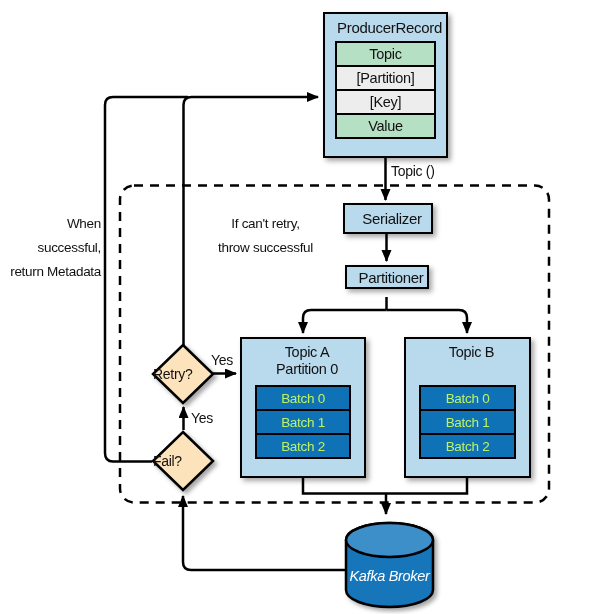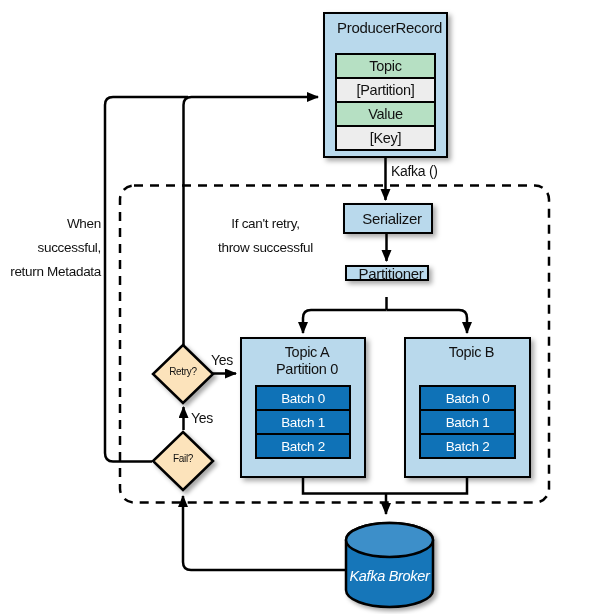--- a/index.html
+++ b/index.html
@@ -13,32 +13,32 @@
     position:absolute;z-index:2;background:var(--light-blue,#b9d9ec);
     border:2.5px solid #000;box-shadow:3px 3px 5px rgba(0,0,0,.35);padding-left:8px;
   }
   .box-label{display:flex;align-items:center;justify-content:center;height:100%;
     font-size:15px;}
   .pr-title{height:27px;display:flex;align-items:center;justify-content:center;
     font-size:15px;}
   .pr-rows{position:absolute;left:10px;right:10px;top:27px;}
   .pr-row{height:26px;margin-top:-2px;border:2px solid #000;display:flex;
     align-items:center;justify-content:center;font-size:14.5px;}
-  .pr-row:first-child{margin-top:12px;}
+  .pr-row:first-child{margin-top:0;}
   .pr-row.green{background:var(--green,#b6e0c3);}
   .pr-row.gray{background:var(--gray,#ededed);}
   .topic-title{padding-top:5px;text-align:center;font-size:14.5px;line-height:17px;}
   .batches{position:absolute;left:13px;right:13px;top:46px;}
   .batch{height:26px;margin-top:-2px;border:2px solid #000;
-    background:var(--dark-blue,#0f72b7);color:#ffffff;display:flex;align-items:center;
+    background:var(--dark-blue,#0f72b7);color:#bef264;display:flex;align-items:center;
     justify-content:center;font-size:13.5px;}
   .batch:first-child{margin-top:0;}
   .note{position:absolute;z-index:4;font-size:13.5px;line-height:24px;}
   .flow-label{position:absolute;z-index:4;font-size:14px;}
-  .diamond-label{position:absolute;z-index:4;font-size:10px;text-align:center;}
+  .diamond-label{position:absolute;z-index:4;font-size:14px;}
   .broker-label{position:absolute;z-index:4;color:#fff;font-size:14.5px;text-align:center;font-style:italic;}
 </style>
 </head>
 <body>
 
 <div id="stage">
 
   <svg class="layer" width="612" height="614" viewBox="0 0 612 614">
     <defs>
       <marker id="arrow" markerUnits="userSpaceOnUse" markerWidth="13" markerHeight="11" refX="11" refY="5" orient="auto">
@@ -79,29 +79,29 @@
       <path d="M346,540 v50 a43.5,17 0 0 0 87,0 v-50 a43.5,17 0 0 0 -87,0 Z" style="fill:var(--cylinder-body,#1576b9)" stroke="#000" stroke-width="2.5"></path>
       <ellipse cx="389.5" cy="540" rx="43.5" ry="17" style="fill:var(--cylinder-top,#3e8fc9)" stroke="#000" stroke-width="2.5"></ellipse>
     </g>
   </svg>
 
   <div class="box" style="left:323px;top:12px;width:125px;height:146px;">
     <div class="pr-title">ProducerRecord</div>
     <div class="pr-rows">
       <div class="pr-row green">Topic</div>
       <div class="pr-row gray">[Partition]</div>
+      <div class="pr-row gray">[Key]</div>
       <div class="pr-row green">Value</div>
-      <div class="pr-row gray">[Key]</div>
     </div>
   </div>
 
   <div class="box" style="left:343px;top:203px;width:90px;height:31px;">
     <div class="box-label">Serializer</div>
   </div>
-  <div class="box" style="left:345px;top:265px;width:84px;height:16px;">
+  <div class="box" style="left:345px;top:265px;width:84px;height:24px;">
     <div class="box-label">Partitioner</div>
   </div>
 
   <div class="box" style="left:240px;top:337px;width:126px;height:141px;">
     <div class="topic-title">
       <div>Topic A</div>
       <div>Partition 0</div>
     </div>
     <div class="batches">
       <div class="batch">Batch 0</div>
@@ -122,19 +122,19 @@
   </div>
 
   <div class="note" style="left:4px;top:212px;width:97px;text-align:right;">
     <div>When successful,</div>
     <div>return Metadata</div>
   </div>
   <div class="note" style="left:208px;top:212px;width:115px;text-align:center;">
     <div>If can't retry,</div>
     <div>throw successful</div>
   </div>
-  <div class="flow-label" style="left:391px;top:163px;">Kafka ()</div>
+  <div class="flow-label" style="left:391px;top:163px;">Topic ()</div>
   <div class="flow-label" style="left:211px;top:352px;">Yes</div>
   <div class="flow-label" style="left:191px;top:410px;">Yes</div>
   <div class="diamond-label" style="left:153px;top:366px;width:60px;">Retry?</div>
   <div class="diamond-label" style="left:153px;top:453px;width:60px;">Fail?</div>
   <div class="broker-label" style="left:345px;top:568px;width:89px;">Kafka Broker</div>
 </div>
 
 </body></html>

